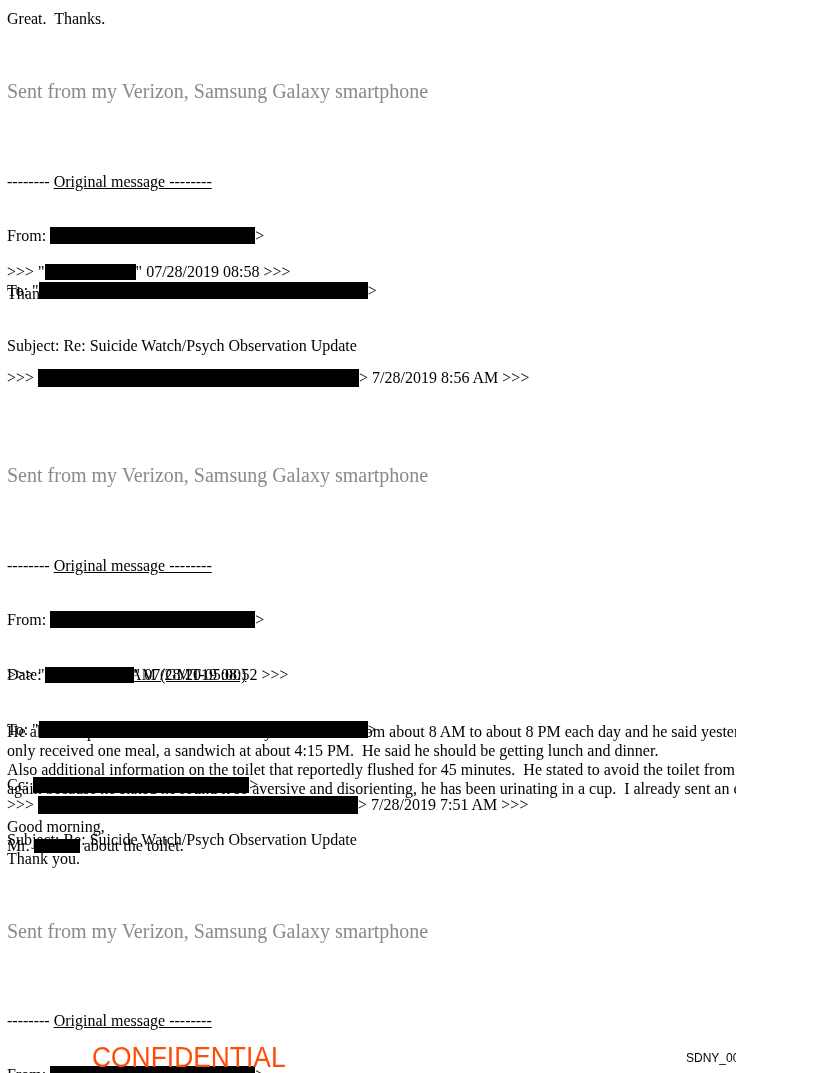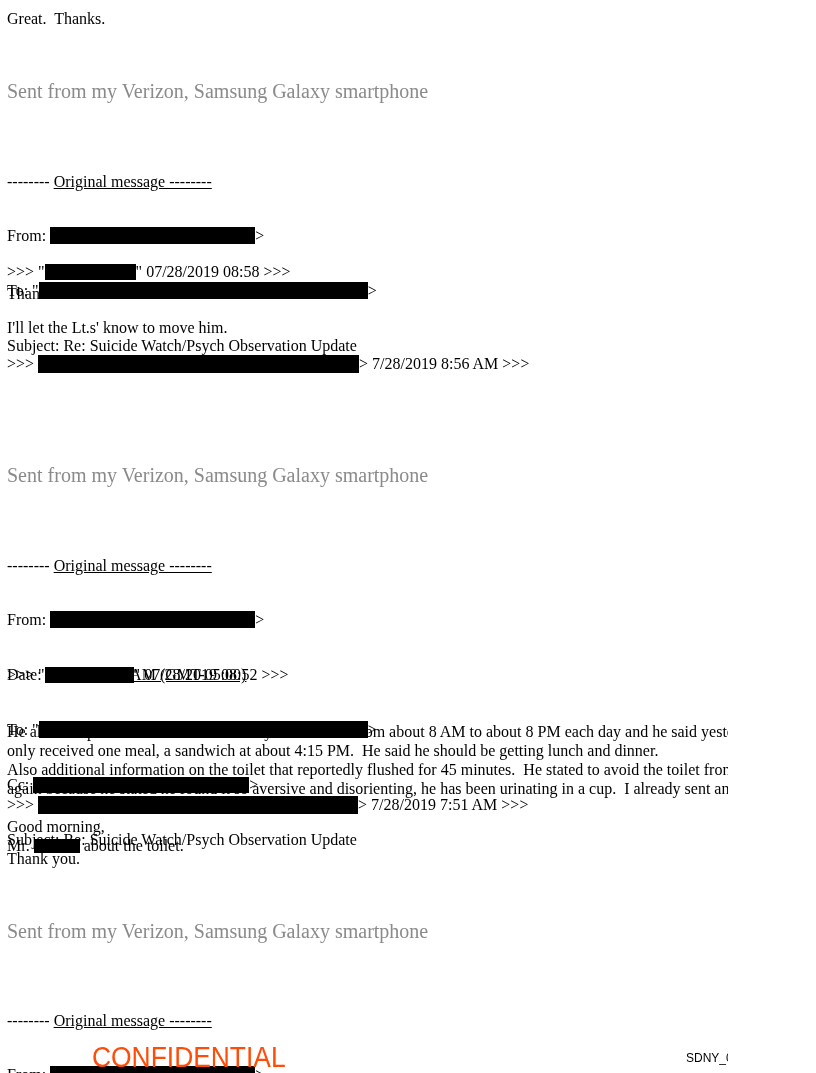--- a/index.html
+++ b/index.html
@@ -5,20 +5,21 @@
   html, body { margin: 0; padding: 0; background: #ffffff; }
   .page {
     position: relative;
     width: 728px;
     height: 1073px;
     background: #ffffff;
     font-family: "Liberation Serif", "DejaVu Serif", serif;
     font-size: 16px;
     color: #000000;
     overflow: hidden;
+    padding-left: 8px;
   }
   .blk {
     position: absolute;
     left: 7px;
     white-space: pre;
     line-height: 19px;
   }
   .hdr { line-height: 18.3px; }
   .hdr .hline { height: 18.3px; }
   .gray {
@@ -62,23 +63,22 @@
 
   <div class="blk hdr" style="top:136px">
     <div class="hline"><span>-------- </span><span class="u">Original message --------</span></div>
     <div class="hline"><span>From: </span><span class="redact" style="width:205px;height:17px"></span><span>&gt;</span></div>
     <div class="hline"><span>To: "</span><span class="redact" style="width:329px;height:17px"></span><span>&gt;</span></div>
     <div class="hline">Subject: Re: Suicide Watch/Psych Observation Update</div>
   </div>
 
   <div class="blk" style="top:262px"><span>&gt;&gt;&gt; "</span><span class="redact" style="width:91px;height:16px"></span><span>" 07/28/2019 08:58 &gt;&gt;&gt;</span></div>
   <div class="blk" style="top:284px">Thanks!</div>
-  <div class="blk" style="top:318px">I'll let the Lt.s' know to move him.</div>
 
-  <div class="blk" style="top:354px"><span>&gt;&gt;&gt; </span><span class="redact" style="width:321px;height:18px;vertical-align:-4px"></span><span>&gt; 7/28/2019 8:56 AM &gt;&gt;&gt;</span></div>
+  <div class="blk" style="top:368px"><span>&gt;&gt;&gt; </span><span class="redact" style="width:321px;height:18px;vertical-align:-4px"></span><span>&gt; 7/28/2019 8:56 AM &gt;&gt;&gt;</span></div>
 
   <div class="blk gray" style="top:466px">Sent from my Verizon, Samsung Galaxy smartphone</div>
 
   <div class="blk hdr" style="top:520px">
     <div class="hline"><span>-------- </span><span class="u">Original message --------</span></div>
     <div class="hline"><span>From: </span><span class="redact" style="width:205px;height:17px"></span><span>&gt;</span></div>
     <div class="hline"><span>Date: </span><span class="u">7/28/19 8:52 AM (GMT-05:00)</span></div>
     <div class="hline"><span>To: "</span><span class="redact" style="width:329px;height:17px"></span><span>&gt;</span></div>
     <div class="hline"><span>Cc: </span><span class="redact" style="width:216px;height:16px"></span><span>&gt;</span></div>
     <div class="hline">Subject: Re: Suicide Watch/Psych Observation Update</div>

